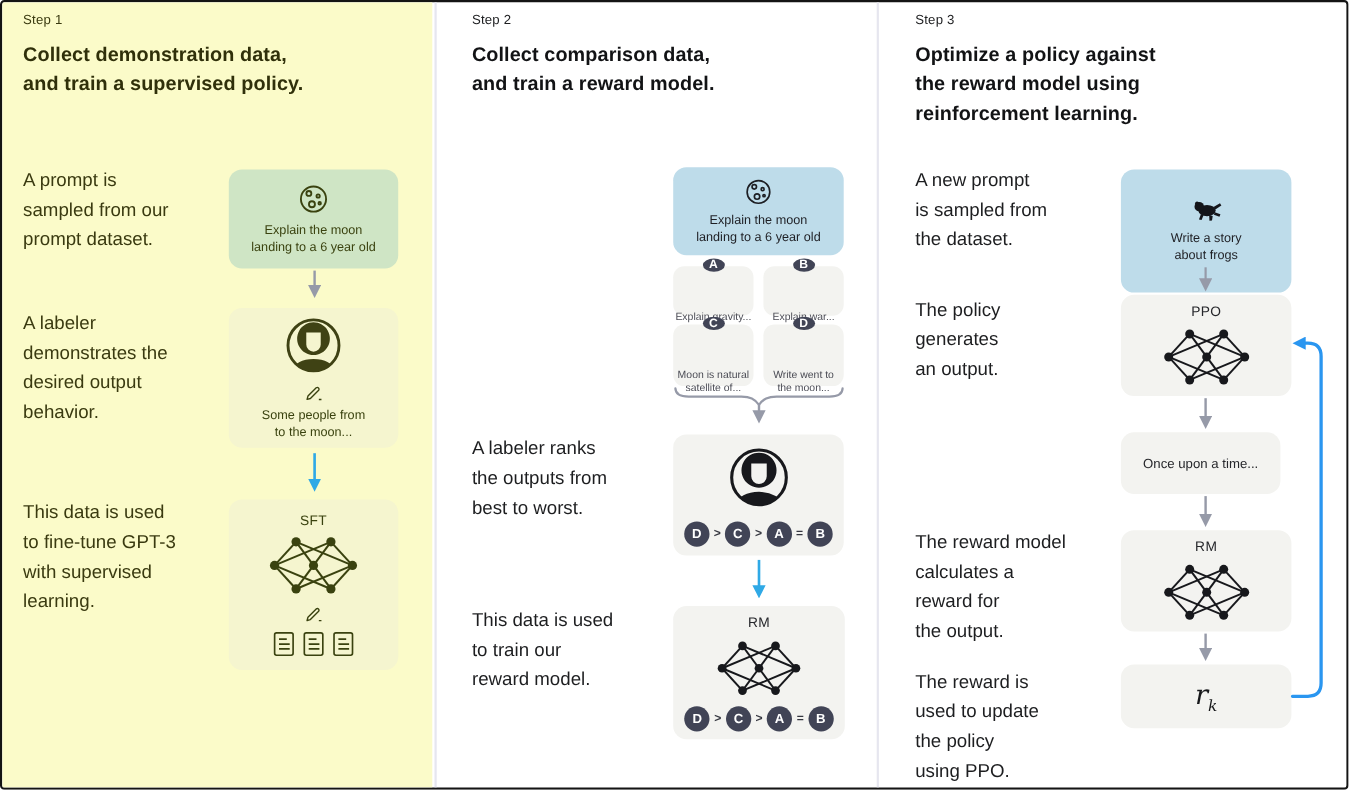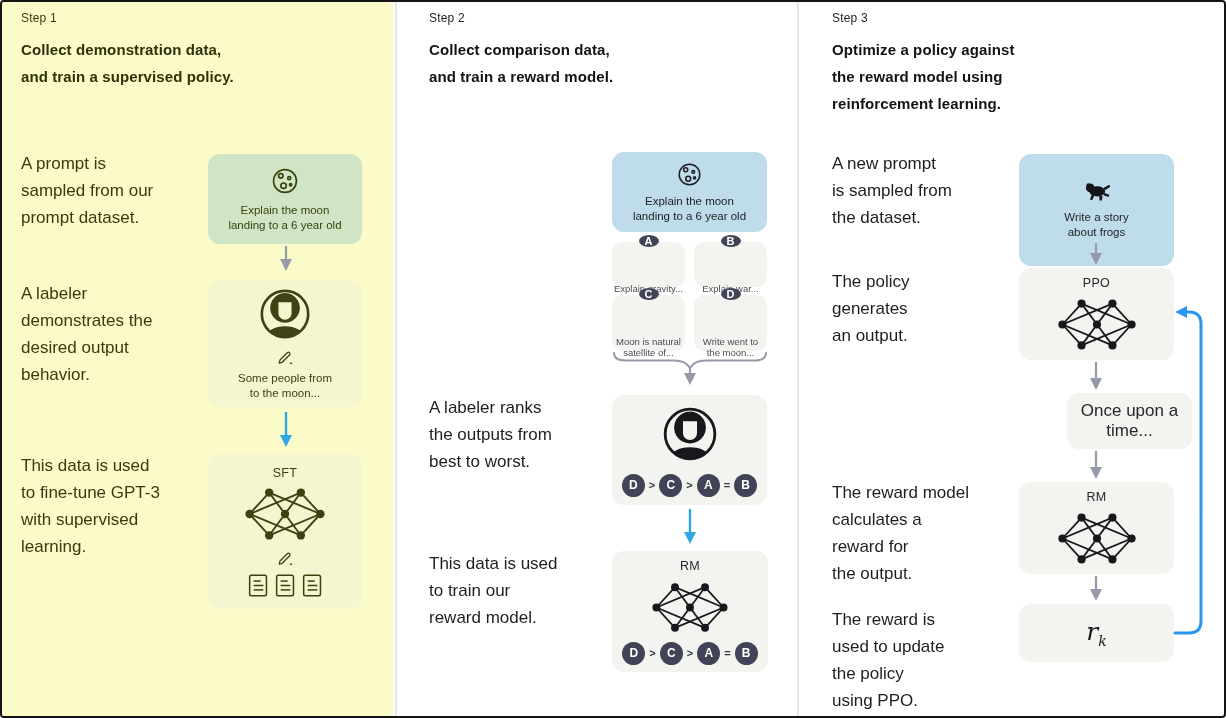--- a/index.html
+++ b/index.html
@@ -5,21 +5,21 @@
   * { margin:0; padding:0; box-sizing:border-box; }
   body { background:#ffffff; font-family:"Liberation Sans", sans-serif; }
   #canvas { position:relative; width:1226px; height:718px; background:#ffffff;
             border:2px solid #141414; border-radius:4px; overflow:hidden; }
 
   .col-yellow { position:absolute; left:0; top:0; width:391px; height:714px; background:#fbfbc9; }
   .divider { position:absolute; top:0; height:714px; width:2px; background:#e6e6ef; }
   .div1 { left:393px; } .div2 { left:795px; }
 
   .steplabel { position:absolute; font-size:12px; letter-spacing:.2px; white-space:pre-line; }
-  .title { position:absolute; font-weight:700; font-size:15px; line-height:27px; white-space:pre-line; letter-spacing:.1px; }
+  .title { position:absolute; font-weight:700; font-size:18px; line-height:27px; white-space:pre-line; letter-spacing:.1px; }
   .txt { position:absolute; font-size:17px; line-height:27px; white-space:pre-line; }
 
   .c1 { color:#3a3a10; } .c1t { color:#30300a; }
   .c2 { color:#1d1e20; } .c2t { color:#121315; }
 
   .card { position:absolute; display:flex; flex-direction:column; align-items:center;
           justify-content:center; text-align:center; border-radius:12px; }
   .cardtext { font-size:11.5px; line-height:15px; white-space:pre-line; }
   .card-green  { background:#cfe5c5; color:#3a420f; }
   .card-paleyellow { background:#f5f5cf; color:#3a420f; }
@@ -48,21 +48,21 @@
 
   
   .s1-prompt  { left:206px; top:152px; width:154px; height:90px;  gap:7px; }
   .s1-labeler { left:206px; top:278px; width:154px; height:127px; gap:5px; }
   .s1-sft     { left:206px; top:452px; width:154px; height:155px; gap:6px; }
   .s2-prompt  { left:610px; top:150px; width:155px; height:80px;  gap:6px; }
   .s2-labeler { left:610px; top:393px; width:155px; height:110px; gap:10px; }
   .s2-rm      { left:610px; top:549px; width:156px; height:121px; gap:8px; }
   .s3-prompt  { left:1017px; top:152px; width:155px; height:112px; gap:8px; }
   .s3-ppo     { left:1017px; top:266px; width:155px; height:92px; gap:7px; }
-  .s3-once    { left:1017px; top:391px; width:125px; height:56px; font-size:17px;margin-left:48px; }
+  .s3-once    { left:1017px; top:391px; width:145px; height:56px; font-size:12px; }
   .s3-rm      { left:1017px; top:480px; width:155px; height:92px; gap:7px; }
   .s3-rk      { left:1017px; top:602px; width:155px; height:58px; }
 
   .oc-a { left:610px; top:240px; width:73px; height:45px; }
   .oc-b { left:692px; top:240px; width:73px; height:45px; }
   .oc-c { left:610px; top:293px; width:73px; height:56px; }
   .oc-d { left:692px; top:293px; width:73px; height:56px; }
 </style>
 </head>
 <body>

